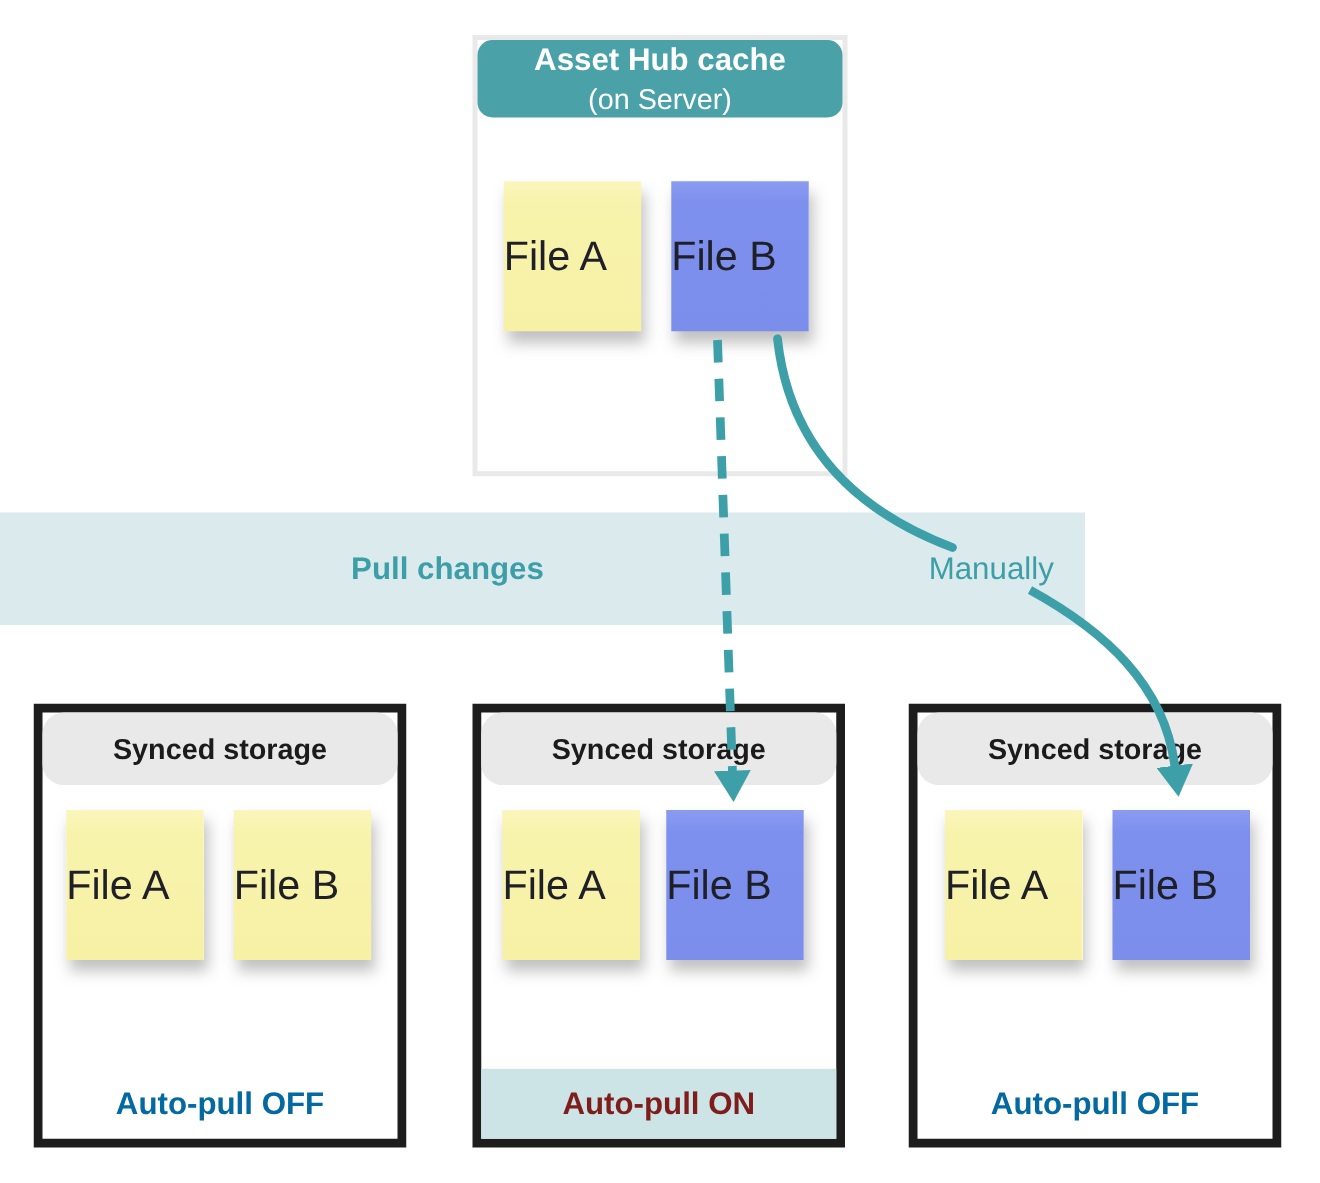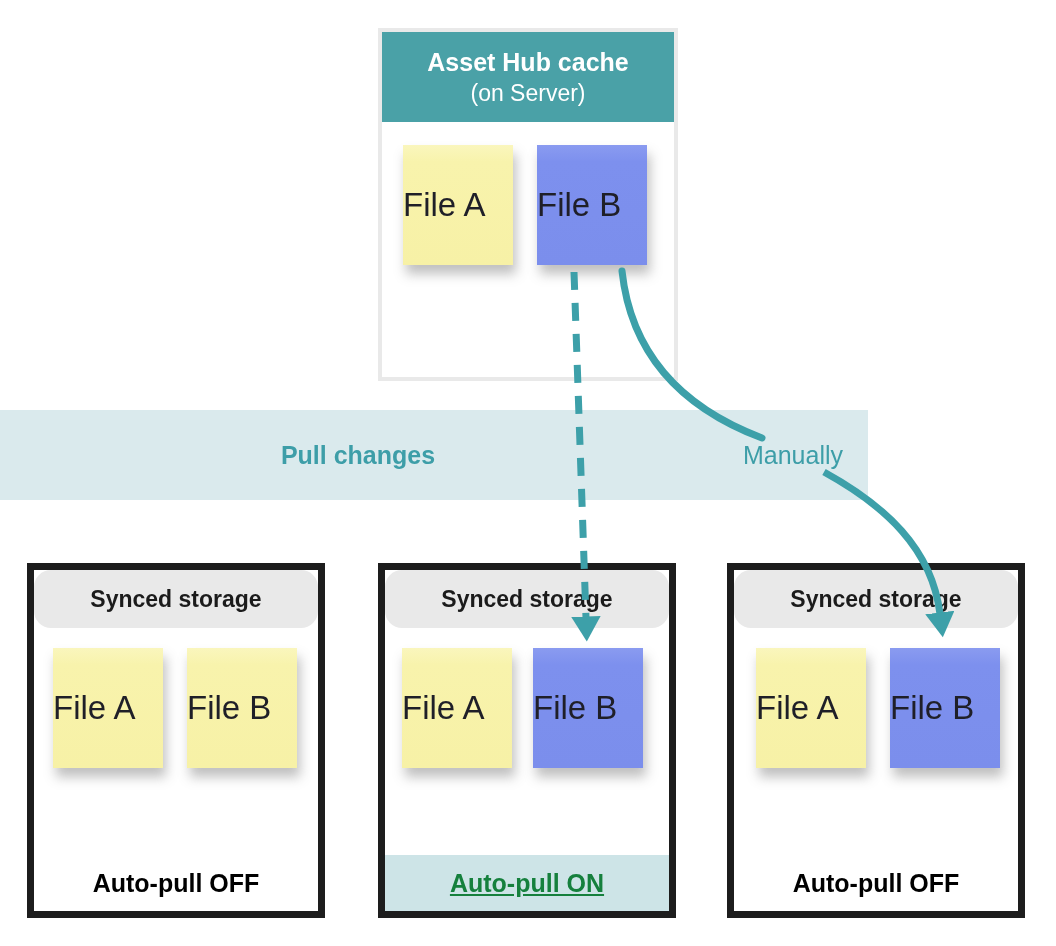--- a/index.html
+++ b/index.html
@@ -16,28 +16,29 @@
   .cache-box {
     position: absolute;
     left: 378px; top: 28px;
     width: 292px; height: 345px;
     background: #ffffff;
     border: 4px solid #e9e9e9;
   }
   .cache-header {
     position: absolute;
     left: 0; top: 0; right: 0;
-    height: 90px;
+    height: 62px;
     background: #4aa1a7;
     color: #ffffff;
     text-align: center;
     display: flex;
     flex-direction: column;
     justify-content: center;
     gap: 3px;
+    border-radius: 12px;
   }
   .cache-title { font-size: 25px; font-weight: bold; line-height: 1.15; }
   .cache-subtitle { font-size: 23px; font-weight: normal; line-height: 1.15; }
 
   
   .note {
     position: absolute;
     width: 110px; height: 120px;
     display: flex;
     align-items: center;
@@ -91,22 +92,22 @@
     display: flex; align-items: center; justify-content: center;
     font-size: 23px; font-weight: bold; color: #1b1b1b; border-radius: 17px;
   }
   .storage-footer {
     position: absolute;
     left: 0; right: 0; bottom: 0;
     height: 56px;
     display: flex; align-items: center; justify-content: center;
     font-size: 25px; font-weight: bold;
   }
-  .footer-off { color: #000000; background: transparent; }
-  .footer-on  { color: #15803d; background: #cde4e7; text-decoration: underline; }
+  .footer-off { color: #0369a1; background: transparent; }
+  .footer-on  { color: #7f1d1d; background: #cde4e7; }
 
   
   .note.s1-a { left: 53px;  top: 648px; }
   .note.s1-b { left: 187px; top: 648px; }
   .note.s2-a { left: 402px; top: 648px; }
   .note.s2-b { left: 533px; top: 648px; }
   .note.s3-a { left: 756px; top: 648px; }
   .note.s3-b { left: 890px; top: 648px; }
 
   

